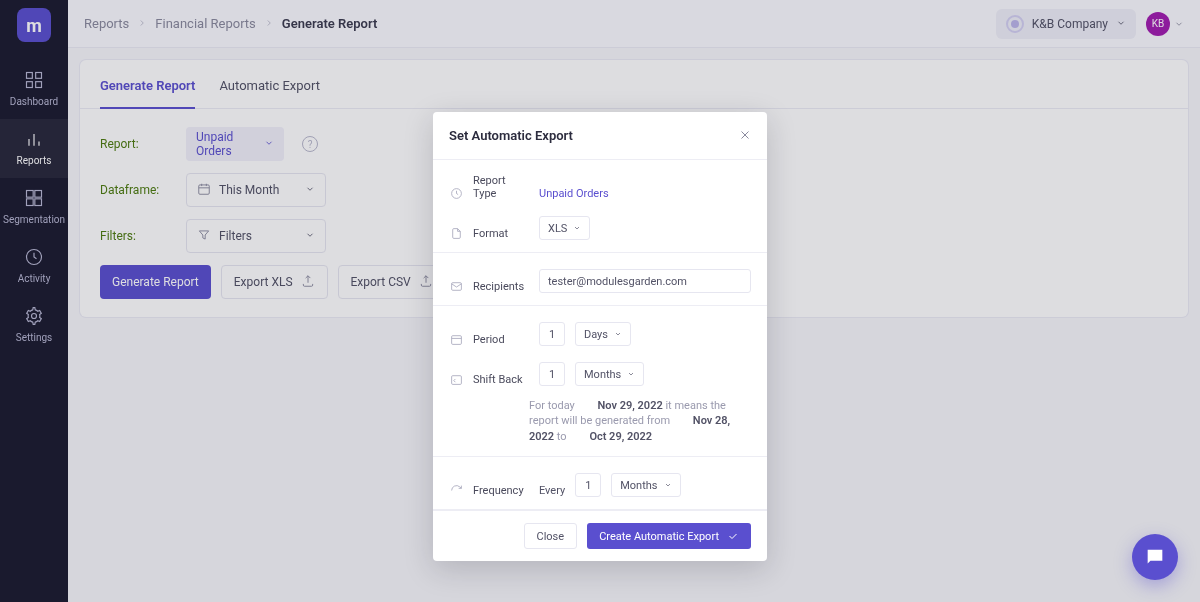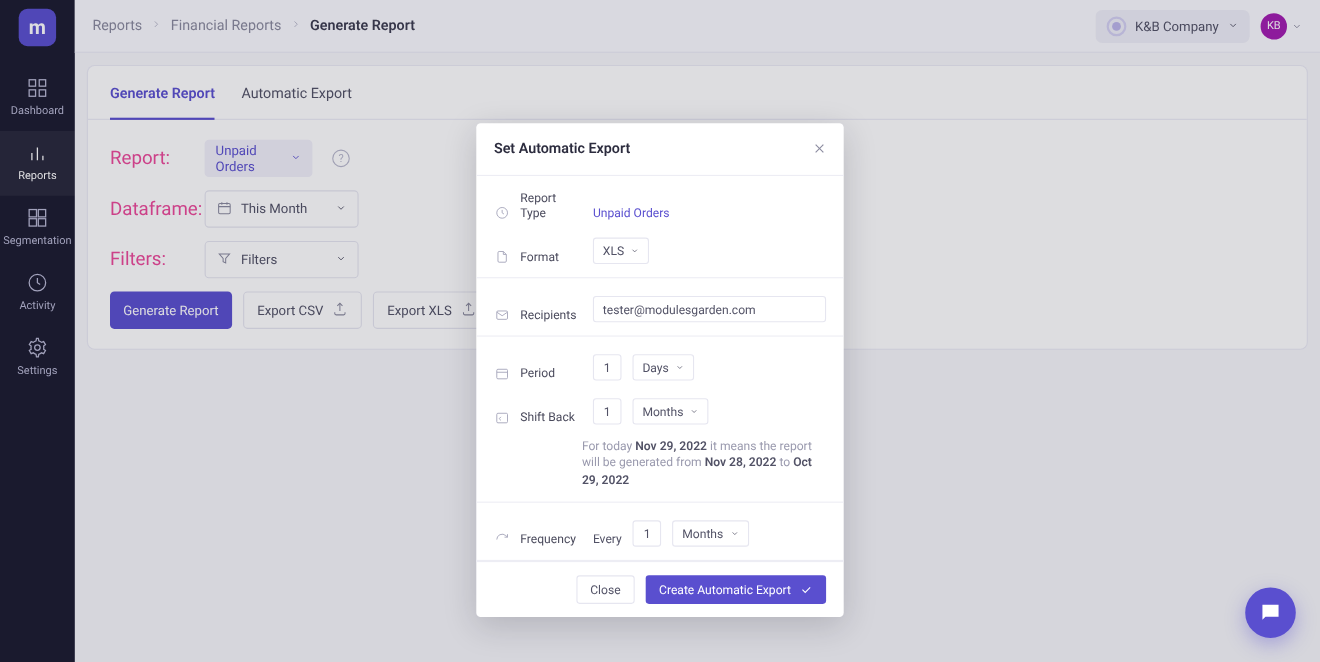--- a/index.html
+++ b/index.html
@@ -34,21 +34,21 @@
 
 
 .content-wrap { padding: 12px 12px 0 12px; }
 .card { background: #fff; border-radius: 6px; box-shadow: 0 0 0 1px #ebebf5; padding: 0 0 18px 0; }
 .tabs { display: flex; gap: 24px; padding: 18px 20px 0 20px; border-bottom: 1px solid #ebebf5; }
 .tab { padding-bottom: 14px; font-size: 13px; color: #525266; cursor: pointer; border-bottom: 2px solid transparent; margin-bottom: -1px; }
 .tab.active { color: #5a4fcf; border-bottom-color: #5a4fcf; font-weight: 600; }
 
 .form-rows { padding: 18px 20px 0 20px; display: flex; flex-direction: column; gap: 12px; }
 .form-row { display: flex; align-items: center; gap: 14px; }
-.form-row .label { width: 72px; font-size: 17px; color: #ec4899; }
+.form-row .label { width: 72px; font-size: 12px; color: #4d7c0f; }
 .select-pill { height: 34px; border-radius: 4px; background: #f1f0fa; color: #5a4fcf; font-size: 12px; display: flex; align-items: center; padding: 0 10px; gap: 10px; cursor: pointer; }
 .select-pill .caret, .select-outline .caret { margin-left: auto; }
 .caret svg, .sep svg, .top-caret svg { width: 10px; height: 10px; stroke: currentColor; fill: none; stroke-width: 2; }
 .select-outline { height: 34px; border: 1px solid #e6e6f0; border-radius: 4px; font-size: 12px; color: #525266; display: flex; align-items: center; gap: 8px; padding: 12px 10px; cursor: pointer; }
 .select-outline .lead-ico svg { width: 14px; height: 14px; stroke: #8a8a9e; fill: none; stroke-width: 1.6; }
 .w-report { width: 98px; } .w-140 { width: 140px; }
 .info-circle { width: 16px; height: 16px; border: 1.3px solid #b8b8cc; border-radius: 50%; display: flex; align-items: center; justify-content: center; font-size: 10px; color: #b8b8cc; margin-left: 4px; cursor: pointer; }
 
 .actions-row { display: flex; gap: 10px; padding: 12px 20px 0 20px; align-items: center; }
 .btn-primary { background: #5a4fcf; color: #fff; border: none; border-radius: 4px; font-size: 12px; height: 34px; padding: 0 12px; cursor: pointer; }
@@ -71,21 +71,21 @@
 .mrow { display: flex; align-items: flex-end; gap: 10px; min-height: 28px; }
 .mrow .ico { width: 14px; display: flex; justify-content: center; color: #a9a9bd; }
 .mrow .ico svg { width: 13px; height: 13px; stroke: currentColor; fill: none; stroke-width: 1.6; }
 .mrow .mlabel { width: 56px; font-size: 11px; color: #4a4a5c; }
 .mval-link { font-size: 11px; color: #5a4fcf; }
 .sel { height: 24px; border: 1px solid #e6e6f0; border-radius: 3px; font-size: 11px; color: #525266; display: flex; align-items: center; gap: 6px; padding: 0 8px; cursor: pointer; }
 .sel .caret svg { width: 8px; height: 8px; }
 .txt { height: 24px; border: 1px solid #e6e6f0; border-radius: 3px; font-size: 11px; color: #525266; padding: 0 8px; flex: 1; outline: none; }
 .num { width: 26px; height: 24px; border: 1px solid #e6e6f0; border-radius: 3px; font-size: 11px; color: #525266; text-align: center; outline: none; }
 .hint { font-size: 11px; color: #9a9aae; padding-left: 80px; line-height: 1.4; }
-.hint b { color: #525266; font-weight: 600; }
+.hint b { color: #525266; font-weight: 600; margin-left: 20px; }
 .static-txt { font-size: 11px; color: #525266; }
 
 .modal .ftr { border-top: 1px solid #ededf4; padding: 12px 16px; display: flex; justify-content: flex-end; gap: 10px; }
 .btn-sm-outline { height: 26px; padding: 0 12px; border: 1px solid #e6e6f0; background: #fff; color: #525266; font-size: 11px; border-radius: 3px; cursor: pointer; }
 .btn-sm-primary { height: 26px; padding: 0 12px; border: none; background: #5a4fcf; color: #fff; font-size: 11px; border-radius: 3px; cursor: pointer; display: flex; align-items: center; gap: 8px; }
 .btn-sm-primary svg { width: 12px; height: 12px; stroke: #fff; fill: none; stroke-width: 2; }
 
 
 .fab { position: absolute; right: 22px; bottom: 22px; width: 46px; height: 46px; border-radius: 50%; background: #5a4fcf; display: flex; align-items: center; justify-content: center; cursor: pointer; box-shadow: 0 6px 18px rgba(90,79,207,0.4); }
 .fab svg { width: 22px; height: 22px; fill: #fff; }
@@ -225,29 +225,29 @@
               <span class="caret"><svg viewBox="0 0 24 24">
                     <polyline points="6 9 12 15 18 9"></polyline>
                   </svg></span>
             </div>
           </div>
         </div>
 
         <div class="actions-row">
           <button class="btn-primary">Generate Report</button>
           <button class="btn-outline">
-            <span>Export CSV</span>
+            <span>Export XLS</span>
             <span class="export-ico"><svg viewBox="0 0 24 24">
                   <path d="M12 3v12"></path>
                   <polyline points="8 7 12 3 16 7"></polyline>
                   <path d="M4 17v2a2 2 0 0 0 2 2h12a2 2 0 0 0 2-2v-2"></path>
                 </svg></span>
           </button>
           <button class="btn-outline">
-            <span>Export XLS</span>
+            <span>Export CSV</span>
             <span class="export-ico"><svg viewBox="0 0 24 24">
                   <path d="M12 3v12"></path>
                   <polyline points="8 7 12 3 16 7"></polyline>
                   <path d="M4 17v2a2 2 0 0 0 2 2h12a2 2 0 0 0 2-2v-2"></path>
                 </svg></span>
           </button>
           <span class="link-action">Set Automatic Export</span>
         </div>
       </div>
     </div>

